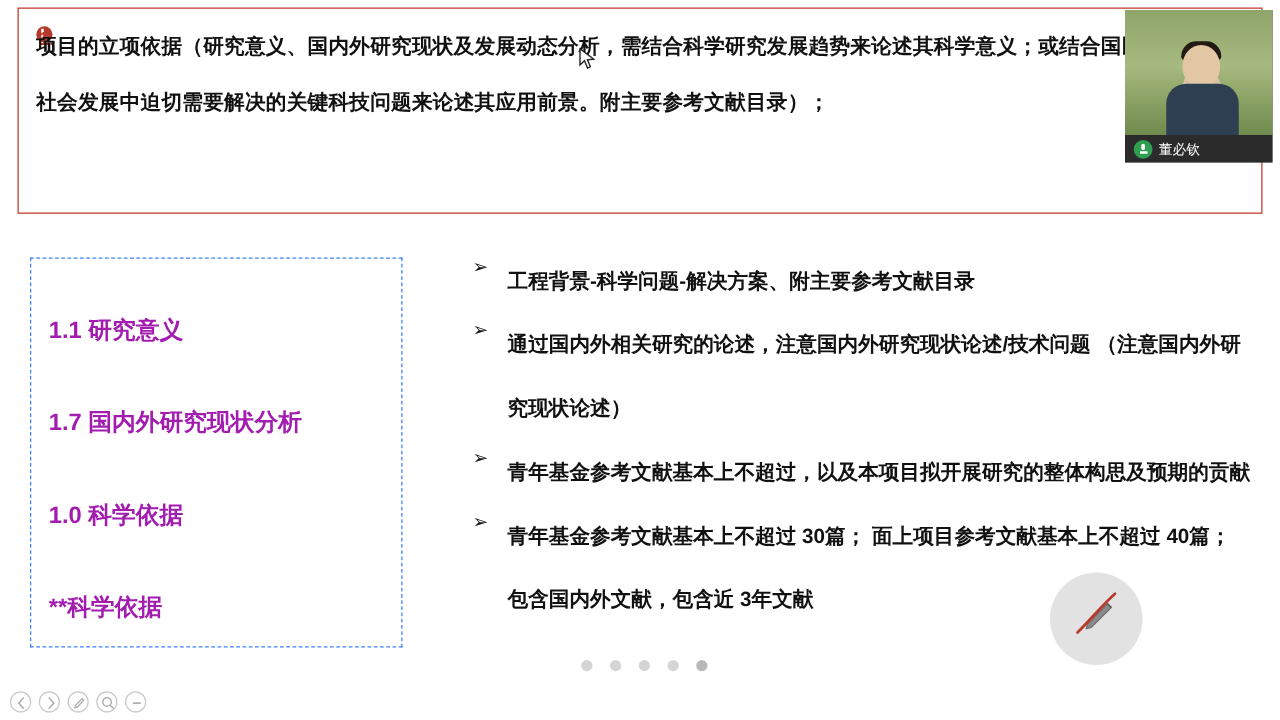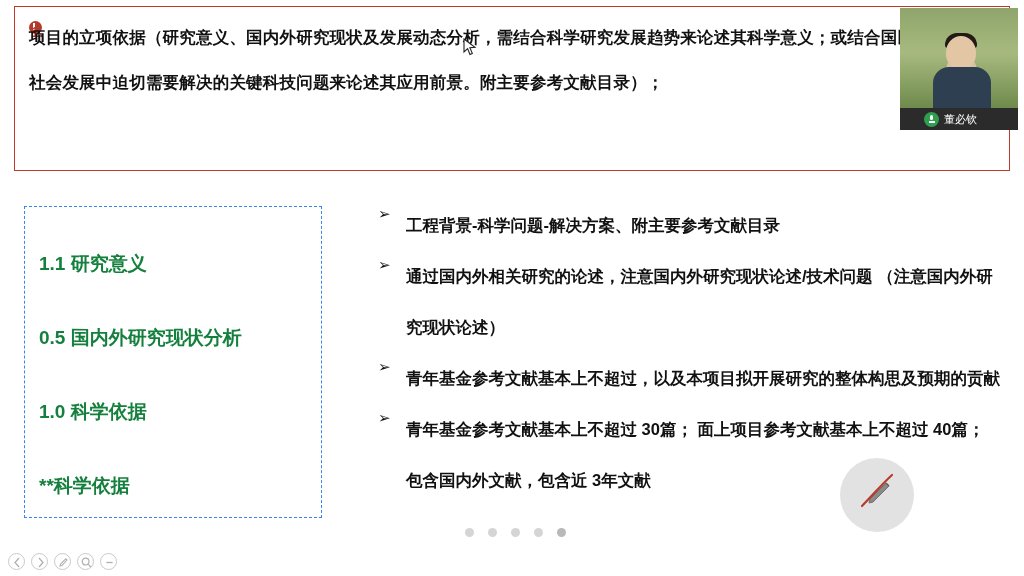--- a/index.html
+++ b/index.html
@@ -71,21 +71,21 @@
     left: 24px; top: 206px;
     width: 298px; height: 312px;
     border: 1.6px dashed #3b82f6;
     background: #ffffff;
   }
   .lb-item {
     position: absolute;
     left: 14px;
     font-size: 19px;
     font-weight: 700;
-    color: #15803d;
+    color: #a21caf;
     white-space: nowrap;
   }
   #lb0 { top: 44px; }
   #lb1 { top: 118px; }
   #lb2 { top: 192px; }
   #lb3 { top: 266px; }
 
   
   #right-list {
     position: absolute;
@@ -153,21 +153,21 @@
     border-radius: 16px 16px 0 0;
   }
   #pip-bar {
     position: absolute;
     left: 0; bottom: 0;
     width: 118px; height: 22px;
     background: #2b2b2b;
     display: flex;
     align-items: center;
     gap: 5px;
-    padding-left: 24px;
+    padding-left: 7px;
   }
   #mic-badge {
     width: 15px; height: 15px;
     border-radius: 50%;
     background: #2f9e4f;
     position: relative;
     flex: 0 0 auto;
   }
   #mic-badge::before {
     content: "";
@@ -250,21 +250,21 @@
     <div id="bullet-num">1.</div>
     <div id="top-text">项目的立项依据（研究意义、国内外研究现状及发展动态分析，需结合科学研究发展趋势来论述其科学意义；或结合国民经济和社会发展中迫切需要解决的关键科技问题来论述其应用前景。附主要参考文献目录）；</div>
   </div>
 
   <svg id="cursor" viewBox="0 0 14 18">
     <path d="M1 1 L1 14 L4.6 10.6 L7 16.5 L9.3 15.4 L6.9 9.8 L12 9.4 Z" fill="#ffffff" stroke="#222222" stroke-width="1.1"></path>
   </svg>
 
   <div id="left-box">
     <div class="lb-item" id="lb0">1.1 研究意义</div>
-    <div class="lb-item" id="lb1">0.5 国内外研究现状分析</div>
+    <div class="lb-item" id="lb1">1.7 国内外研究现状分析</div>
     <div class="lb-item" id="lb2">1.0 科学依据</div>
     <div class="lb-item" id="lb3">**科学依据</div>
   </div>
 
   <div id="right-list">
     <div class="rl-row">
       <span class="rl-arrow">➢</span>
       <span class="rl-text">工程背景-科学问题-解决方案、附主要参考文献目录</span>
     </div>
     <div class="rl-row">

